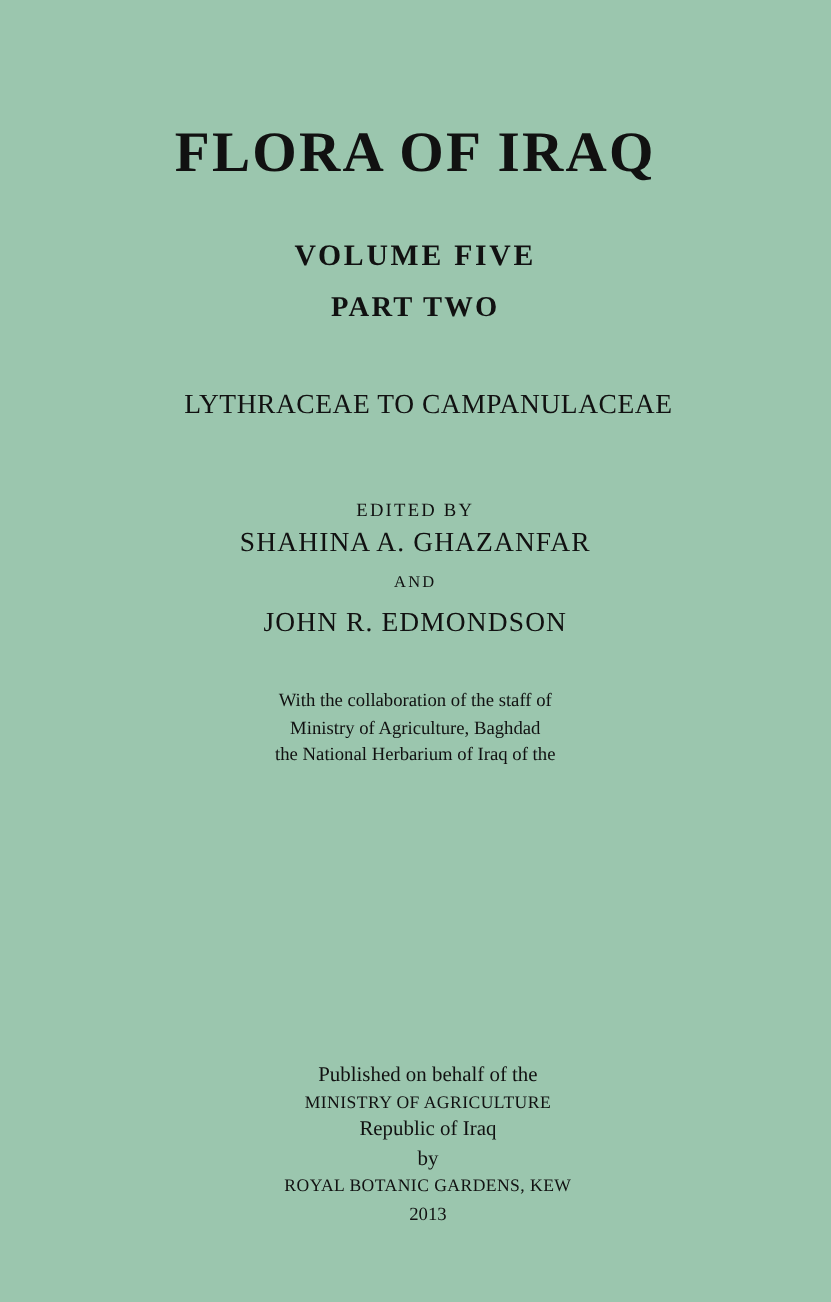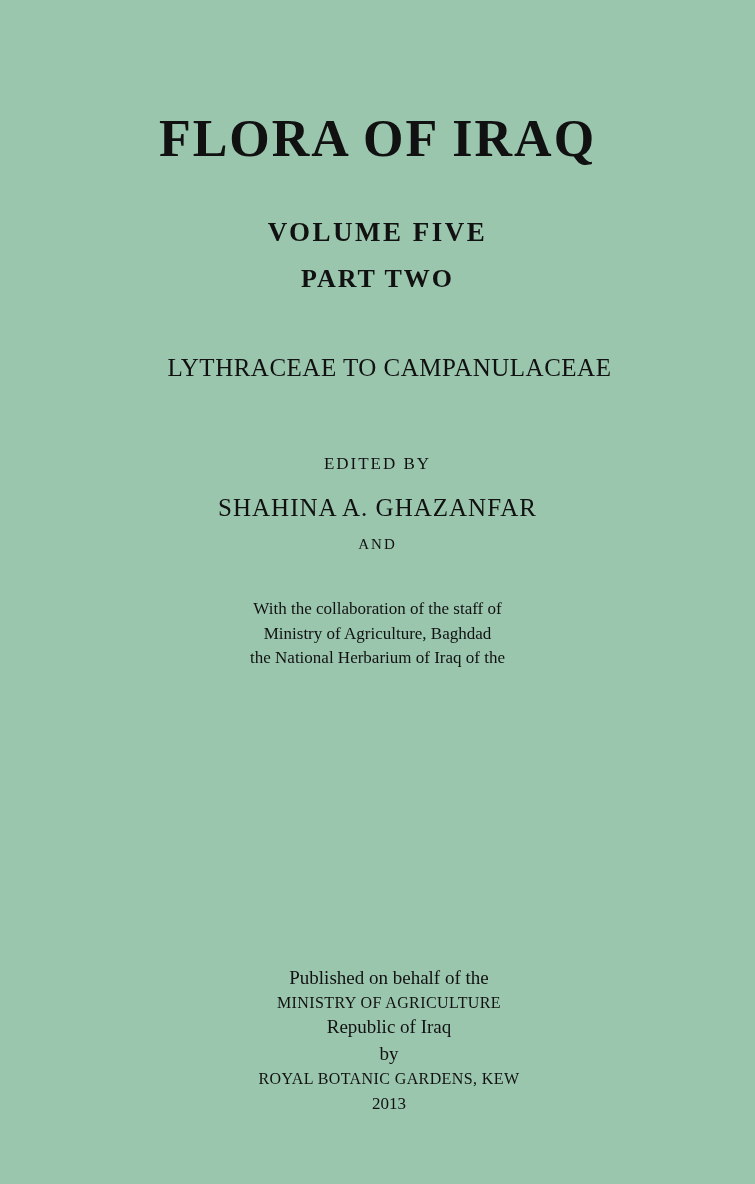--- a/index.html
+++ b/index.html
@@ -51,21 +51,21 @@
     font-size: 25px;
     letter-spacing: 0.5px;
     padding-left: 24px;
   }
   .edited-by {
     margin-top: 72px;
     font-size: 17px;
     letter-spacing: 2px;
   }
   .editor {
-    margin-top: 20px;
+    margin-top: 6px;
     font-size: 25px;
     letter-spacing: 1px;
   }
   .and {
     margin-top: 14px;
     font-size: 15px;
     letter-spacing: 2px;
   }
   .editor2 {
     margin-top: 14px;
@@ -108,20 +108,21 @@
 
   <div class="title-block">
     <div class="main-title">FLORA OF IRAQ</div>
     <div class="volume">VOLUME FIVE</div>
     <div class="part">PART TWO</div>
     <div class="families">LYTHRACEAE TO CAMPANULACEAE</div>
 
     <div class="edited-by">EDITED BY</div>
     <div class="editor">SHAHINA A. GHAZANFAR</div>
     <div class="and">AND</div>
+    <div class="editor2">JOHN R. EDMONDSON</div>
 
     <div class="collab">
       <div>With the collaboration of the staff of</div>
       <div>Ministry of Agriculture, Baghdad</div>
       <div>the National Herbarium of Iraq of the</div>
     </div>
   </div>
 
   <div class="imprint">
     <div class="imprint-line">Published on behalf of the</div>

